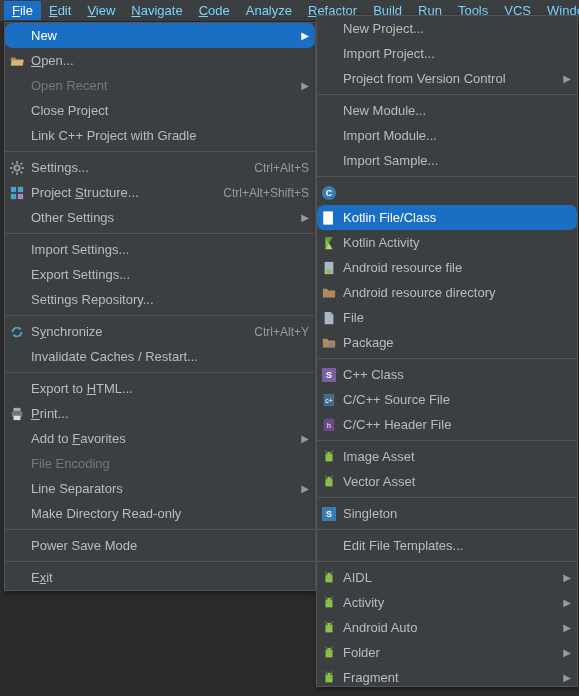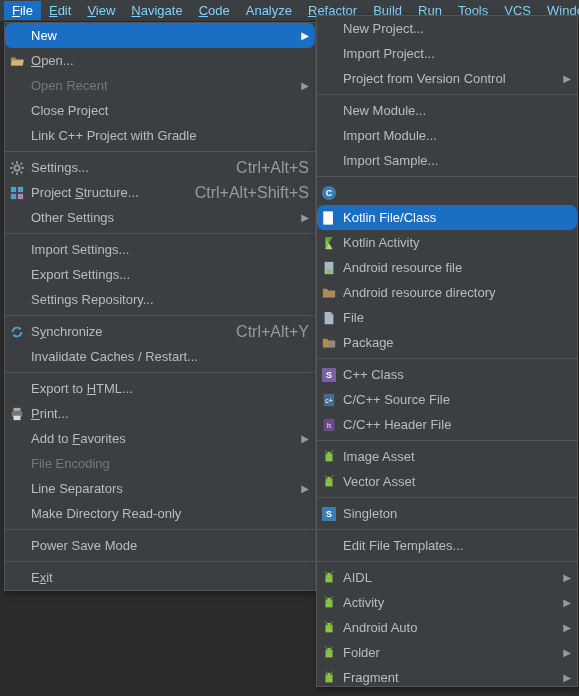--- a/index.html
+++ b/index.html
@@ -62,21 +62,21 @@
   .menu-row.selected { background: #1a6fc4; color: #fff; border-radius: 7px; }
   .menu-row.disabled { color: #777; }
   .menu-row .icon {
     width: 16px; height: 16px;
     margin-right: 6px;
     display: inline-flex;
     align-items: center; justify-content: center;
     font-size: 11px;
   }
   .menu-row .label { flex: 1; white-space: nowrap; overflow: hidden; }
-  .menu-row .shortcut { color: #999; font-size: 16px; }
+  .menu-row .shortcut { color: #999; font-size: 12px; }
   .menu-row .arrow {
     position: absolute; right: 6px;
     color: #999; font-size: 10px;
   }
   .menu-row.selected .arrow { color: #fff; }
   .separator { height: 1px; background: #555; margin: 3px 0; }
   .icn-svg { width: 14px; height: 14px; }
 </style>
 </head>
 <body>

